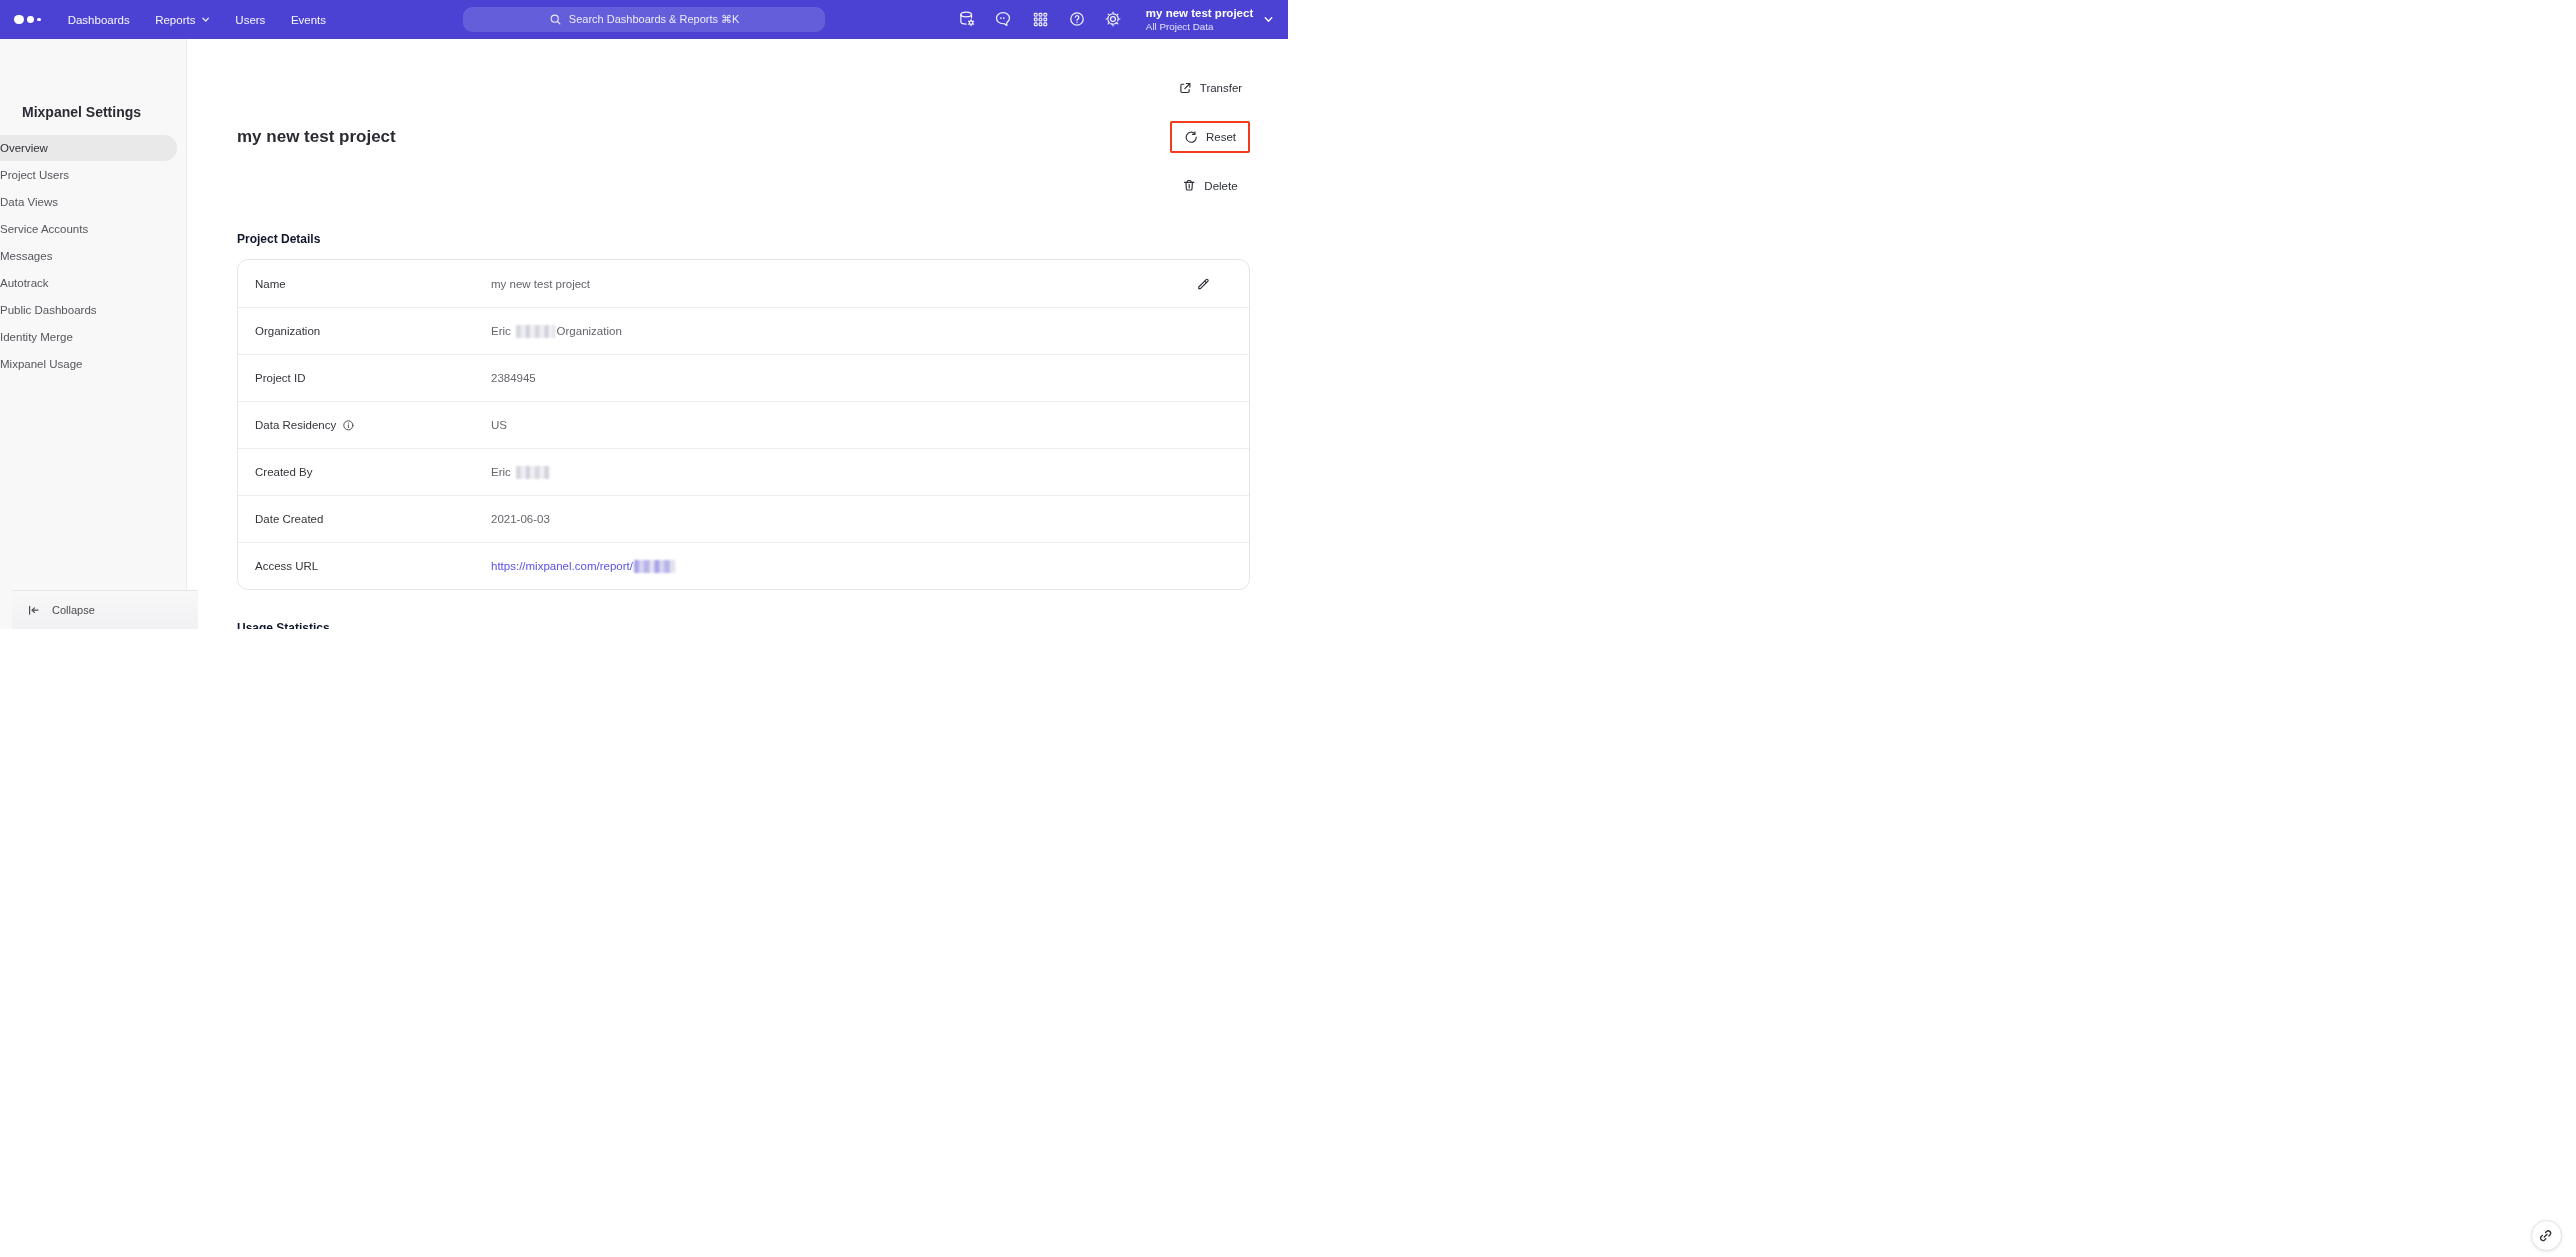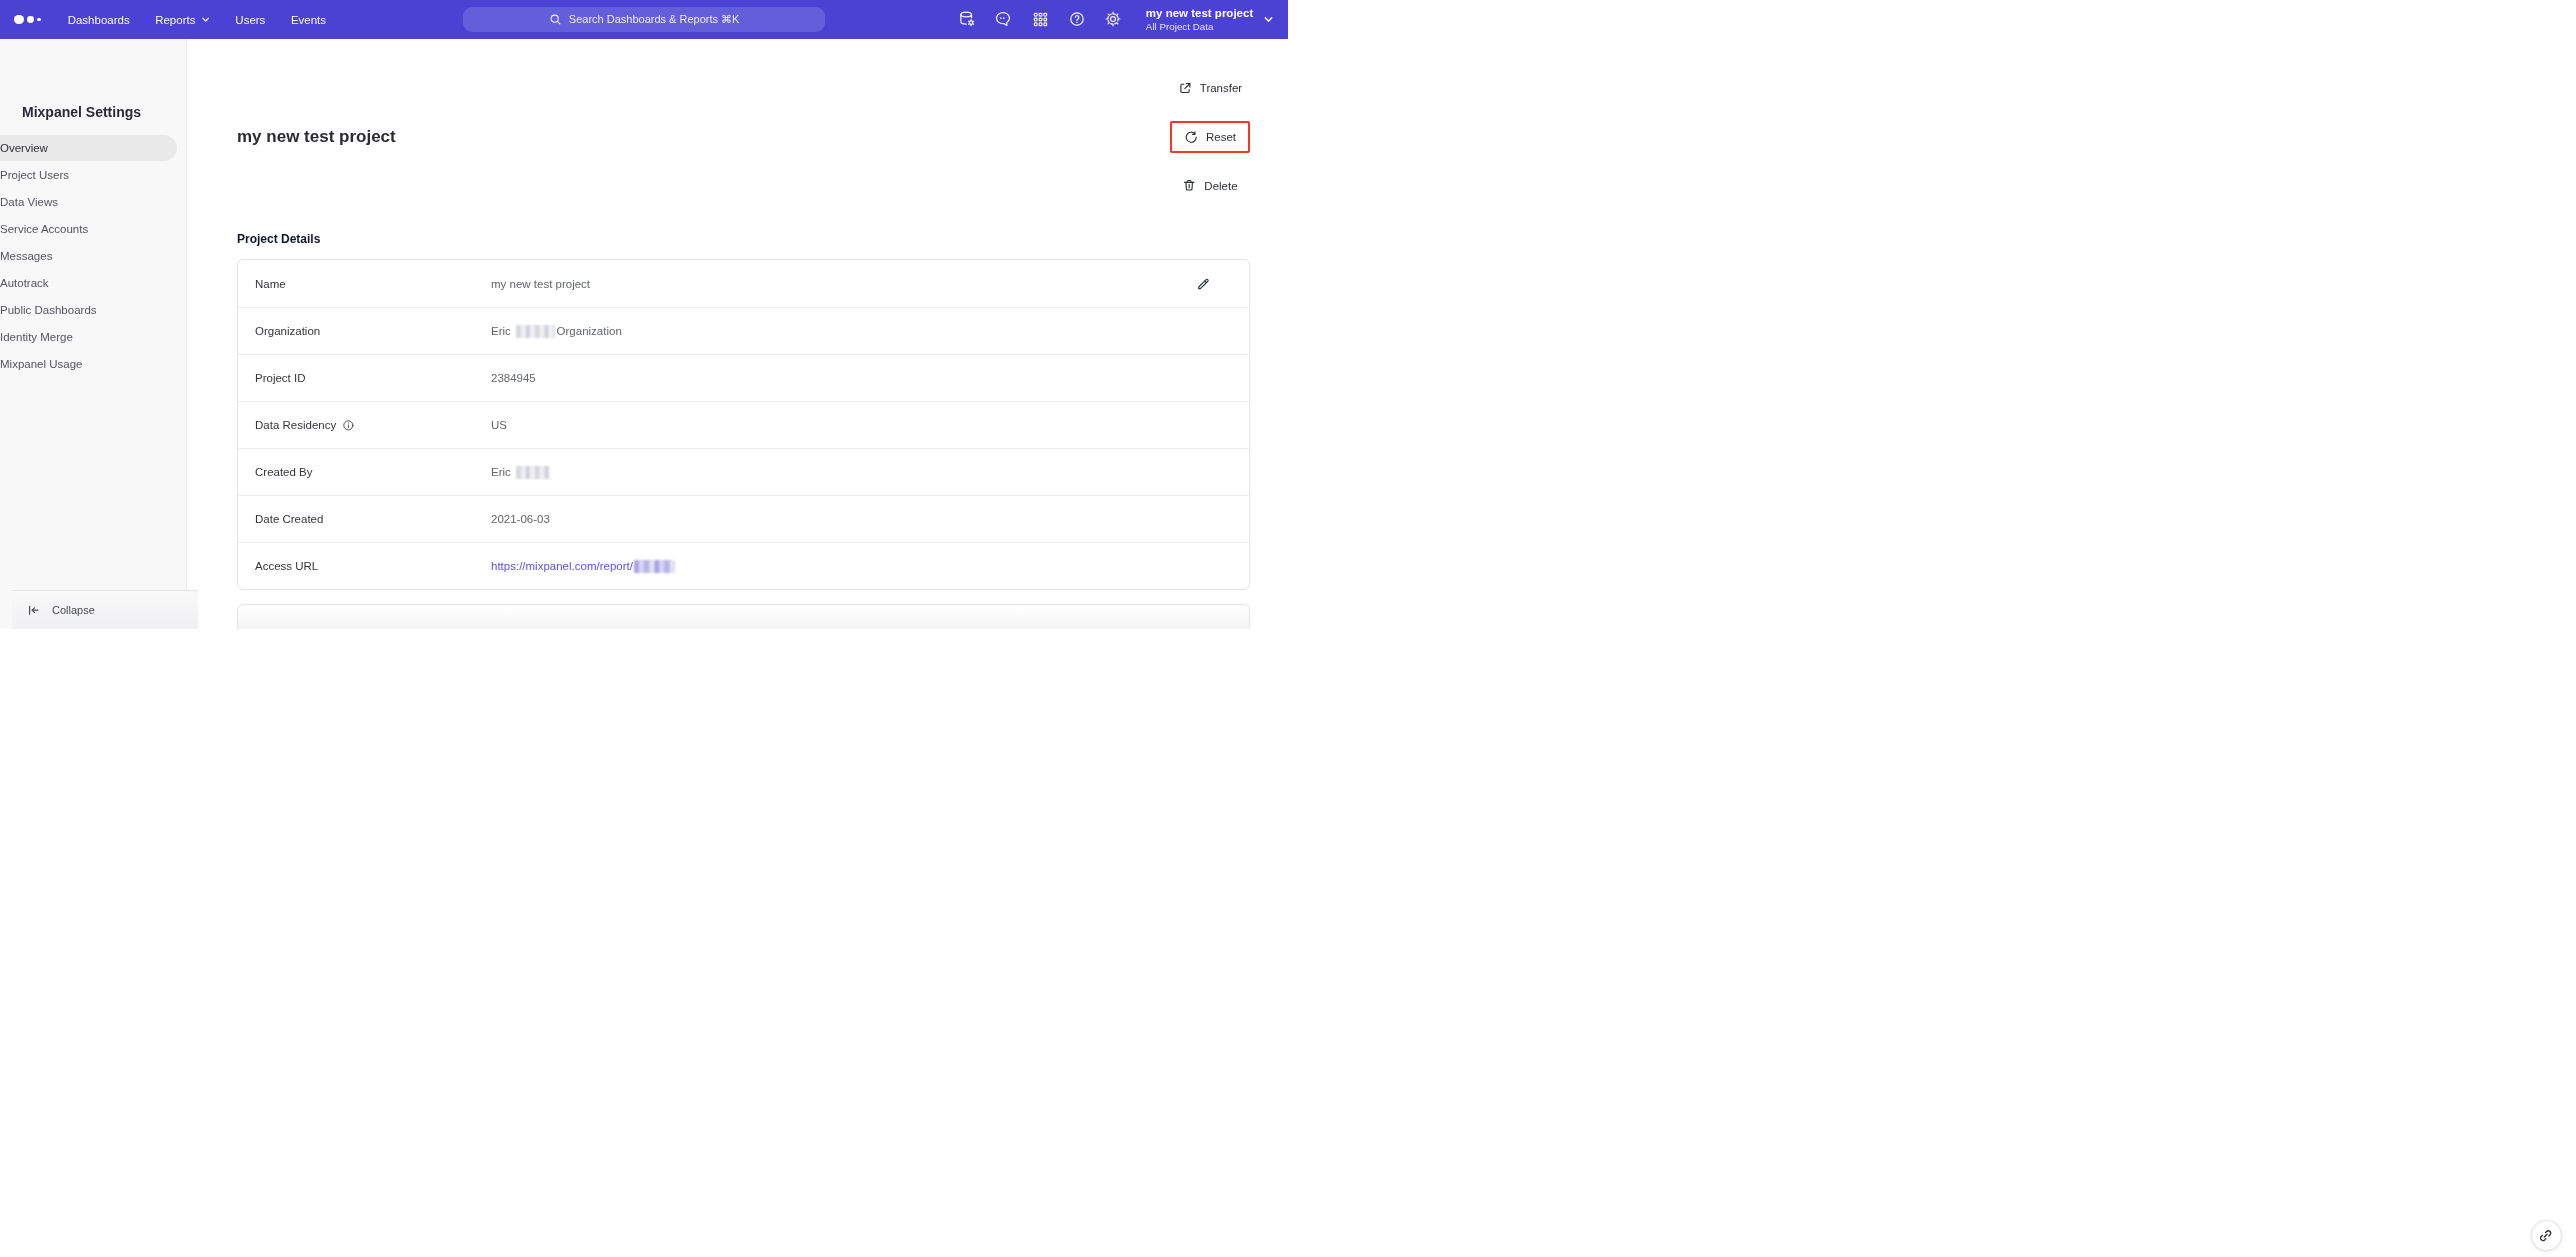--- a/index.html
+++ b/index.html
@@ -55,21 +55,21 @@
   .actions { display:flex; align-items:center; gap:25.5px;flex-direction:column; }
   .action-btn { display:flex; align-items:center; gap:7.6px; background:none;
     border:none; font-family:inherit; font-size:11.5px; color:#2b2f36;
     cursor:pointer; }
   .reset-annotation { border:2.5px solid #f23a1f; border-radius:1.7px;
     padding:6.8px 12px; display:flex; align-items:center; }
 
   .section-heading { font-size:12px; font-weight:bold; color:#0f172a;
     margin-top:39px; }
   .card { width:1013px; margin-top:13.6px; border:0.8px solid #e5e5e7;
-    border-radius:6px; background:#fff; overflow:hidden; }
+    border-radius:11px; background:#fff; overflow:hidden; }
   .drow { height:47px; display:flex; align-items:center; padding:0 17px; }
   .drow + .drow { border-top:0.8px solid #ededee; }
   .drow-label { width:236px; font-size:11.5px; color:#34353b; display:flex;
     align-items:center; gap:6px; flex-shrink:0; }
   .drow-value { font-size:11.5px; color:#63656c; display:flex;
     align-items:center; }
   .drow-link { font-size:11.5px; color:#5a50e6; text-decoration:none;
     display:flex; align-items:center; cursor:pointer; }
   .edit-btn { margin-left:auto; background:none; border:none; cursor:pointer;
     color:#2b2f36; display:flex; align-items:center; padding-right:22px; }
@@ -310,20 +310,21 @@
       </div>
       <div class="drow">
         <span class="drow-label">Access URL</span>
         <a class="drow-link">
             <span>https://mixpanel.com/report/</span>
             <span class="redact w-url" style="margin-left:0.8px;"></span>
           </a>
       </div>
     </section>
 
+    <h3 class="section-heading usage-heading">Usage Statistics</h3>
     <section class="card2"></section>
   </main>
 </div>
 
 <button class="fab">
   <svg width="15.3" height="15.3" viewBox="0 0 22 22" fill="none" stroke="currentColor" stroke-width="1.9" stroke-linecap="round">
     <path d="M9 13l4-4"></path>
     <path d="M10.8 6.6l1.7-1.7a3.4 3.4 0 0 1 4.8 4.8l-1.7 1.7"></path>
     <path d="M11.2 15.4l-1.7 1.7a3.4 3.4 0 0 1-4.8-4.8l1.7-1.7"></path>
   </svg>

